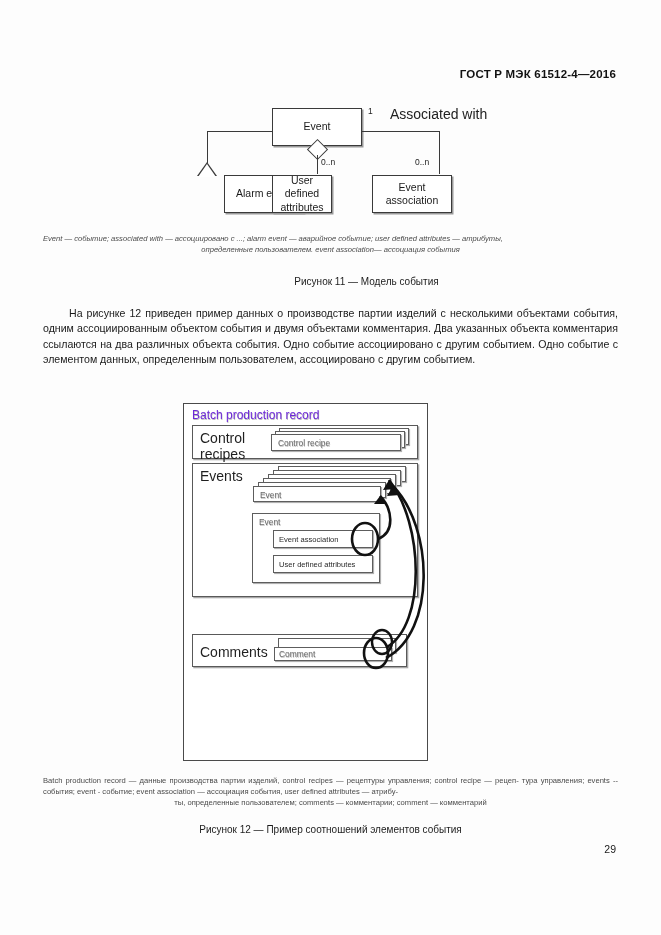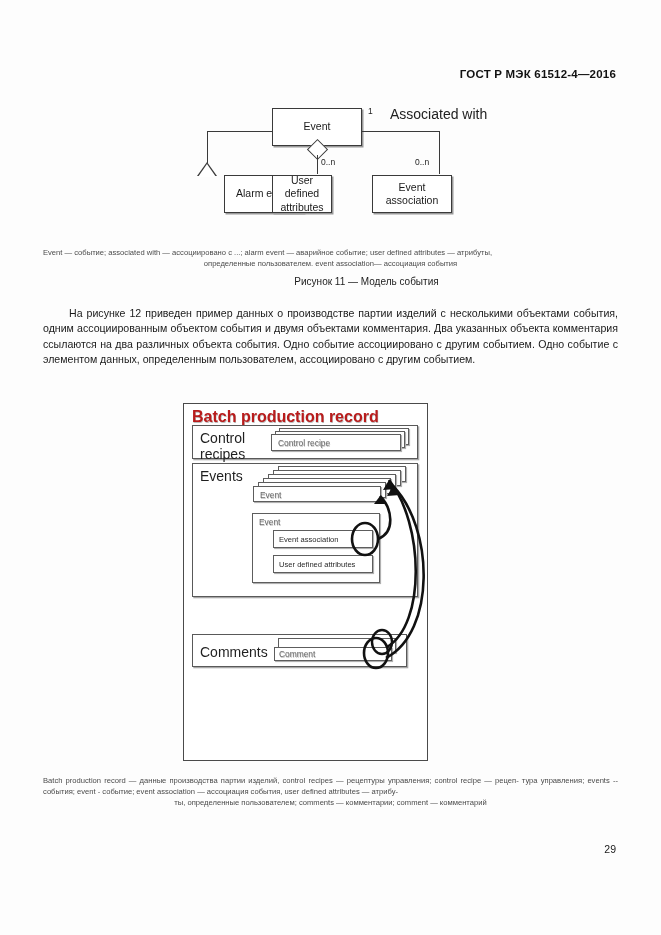--- a/index.html
+++ b/index.html
@@ -136,23 +136,23 @@
     width: 245px;
     height: 358px;
     border: 1.3px solid #4a4a4a;
     background: #fff;
     box-sizing: border-box;
   }
   .f12-title {
     position: absolute;
     left: 12px;
     top: 8px;
-    font-size: 16px;
-    font-weight: bold;
-    color: #b91c1c;
+    font-size: 12px;
+    font-weight: normal;
+    color: #6d28d9;
     text-shadow: 0.6px 0.6px 0 #bdbdbd;
   }
   .grp {
     position: absolute;
     border: 1.2px solid #595959;
     background: #fff;
     box-sizing: border-box;
     box-shadow: 1.3px 1.3px 0 #a8a8a8;
   }
   .grp-label {
@@ -184,21 +184,21 @@
   .arrow-svg {
     position: absolute;
     left: 0; top: 0;
     width: 260px;
     height: 365px;
     overflow: visible;
     pointer-events: none;
   }
 
   
-  #legend11 { top: 248px; }
+  #legend11 { top: 234px; font-style: italic; }
   #caption11 { top: 276px; padding-left: 36px; }
   #legend12 { top: 776px; }
   #caption12 { top: 824px; }
 
   .page-num {
     position: absolute;
     right: 45px;
     top: 843px;
     font-size: 10.5px;
     color: #1a1a1a;
@@ -301,15 +301,16 @@
       <path d="M206,258 C256,232 254,128 213,86" fill="none" stroke="#111" stroke-width="2.6"></path>
       <polygon points="213,86 220,95 207,96" fill="#111"></polygon>
     </svg>
   </div>
 
   <div class="legend" id="legend12">
     <span>Batch production record — данные производства партии изделий, control recipes — рецептуры управления; control recipe —  рецеп-</span>
     <span>тура управления; events -- события; event -  событие; event association — ассоциация события, user defined attributes — атрибу-</span>
     <span class="l2">ты, определенные пользователем; comments — комментарии; comment — комментарий</span>
   </div>
+  <div class="fig-caption" id="caption12">Рисунок 12 — Пример соотношений элементов события</div>
 
   <div class="page-num">29</div>
 </div>
 
 </body></html>

